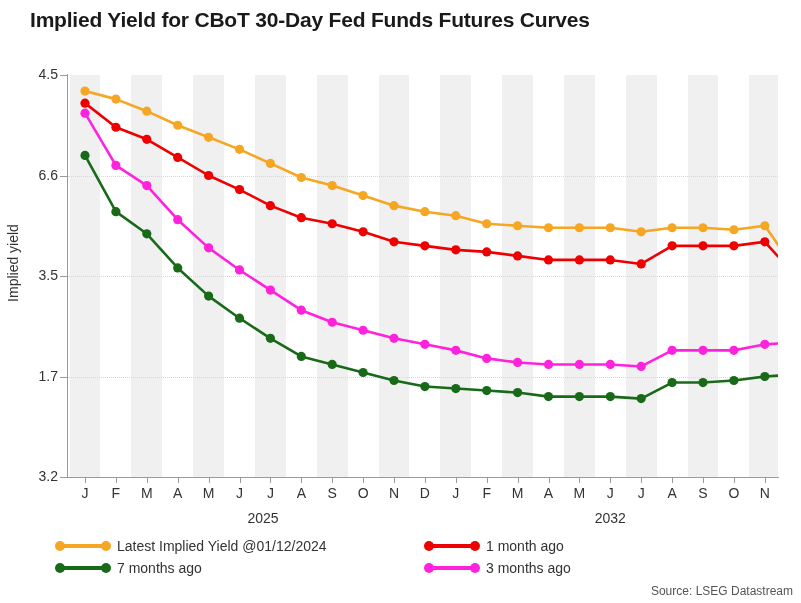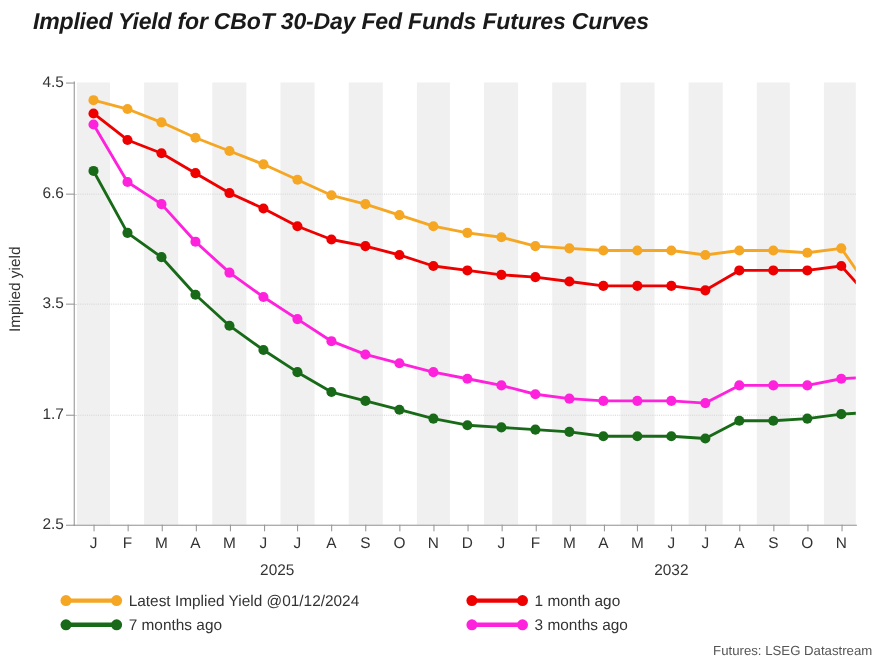--- a/index.html
+++ b/index.html
@@ -6,21 +6,20 @@
   body{
     width:801px;height:603px;background:#ffffff;
     font-family:"Liberation Sans", sans-serif;
     color:#333333;overflow:hidden;position:relative;
   }
   #chart-root{position:absolute;left:0;top:0;width:801px;height:603px;}
   .title{
     position:absolute;left:30px;top:8px;width:760px;
     font-size:21px;font-weight:bold;color:#1a1a1a;letter-spacing:-0.2px;
     white-space:nowrap;
-    font-style:italic;
   }
   .subtitle{
     position:absolute;left:62px;top:40px;width:720px;
     font-size:15px;font-weight:normal;color:#4d4d4d;white-space:nowrap;
   }
   .plot{
     position:absolute;left:68px;top:75px;width:710px;height:402px;
     background:#ffffff;
   }
   .bands{position:absolute;left:0;top:0;width:100%;height:100%;}
@@ -217,21 +216,21 @@
   <div class="axis-bottom"></div>
 
   <div id="yticks">
       <div class="ytick" style="top: 477px;"></div>
       <div class="ytick" style="top: 376.5px;"></div>
       <div class="ytick" style="top: 276px;"></div>
       <div class="ytick" style="top: 175.5px;"></div>
       <div class="ytick" style="top: 75px;"></div>
     </div>
   <div class="ylabels" id="ylabels">
-      <div class="ylabel-t" style="top: 468px; right: 0px;">2.5</div>
+      <div class="ylabel-t" style="top: 468px; right: 0px;">3.2</div>
       <div class="ylabel-t" style="top: 367.5px; right: 0px;">1.7</div>
       <div class="ylabel-t" style="top: 267px; right: 0px;">3.5</div>
       <div class="ylabel-t" style="top: 166.5px; right: 0px;">6.6</div>
       <div class="ylabel-t" style="top: 66px; right: 0px;">4.5</div>
     </div>
   <div class="ytitle">Implied yield</div>
 
   <div id="xticks">
       <div class="xtick" style="left: 85px;"></div>
       <div class="xtick" style="left: 115.9px;"></div>
@@ -276,21 +275,21 @@
       <div class="xlabel" style="left: 536.5px;">A</div>
       <div class="xlabel" style="left: 567.4px;">M</div>
       <div class="xlabel" style="left: 598.3px;">J</div>
       <div class="xlabel" style="left: 629.2px;">J</div>
       <div class="xlabel" style="left: 660.1px;">A</div>
       <div class="xlabel" style="left: 691px;">S</div>
       <div class="xlabel" style="left: 721.9px;">O</div>
       <div class="xlabel" style="left: 752.8px;">N</div>
     </div>
   <div id="yearlabels">
-      <div class="yearlabel" style="left: 212px;">2025</div>
+      <div class="yearlabel" style="left: 223px;">2025</div>
       <div class="yearlabel" style="left: 570.3px;">2032</div>
     </div>
 
   <div class="legend" id="legend">
       <div class="legend-item" style="left: 55px; top: 0px;">
         <span class="legend-swatch">
           <span class="lseg" style="background: rgb(245, 166, 35);"></span>
           <span class="dotl" style="background: rgb(245, 166, 35);"></span>
           <span class="dotr" style="background: rgb(245, 166, 35);"></span>
         </span>
@@ -315,14 +314,14 @@
       <div class="legend-item" style="left: 424px; top: 22px;">
         <span class="legend-swatch">
           <span class="lseg" style="background: rgb(255, 34, 221);"></span>
           <span class="dotl" style="background: rgb(255, 34, 221);"></span>
           <span class="dotr" style="background: rgb(255, 34, 221);"></span>
         </span>
         <span class="legend-text">3 months ago</span>
       </div>
     </div>
 
-  <div class="source">Futures: LSEG Datastream</div>
+  <div class="source">Source: LSEG Datastream</div>
 </div>
 
 </body></html>

